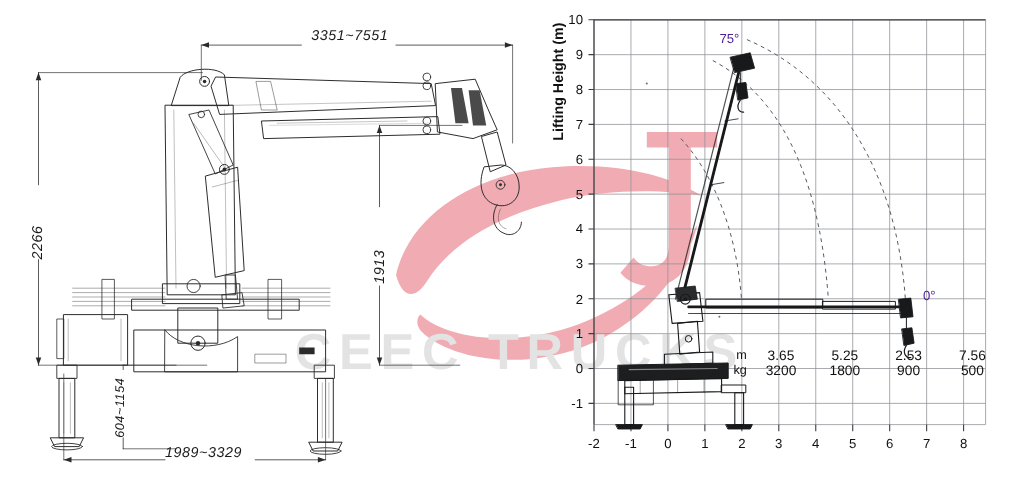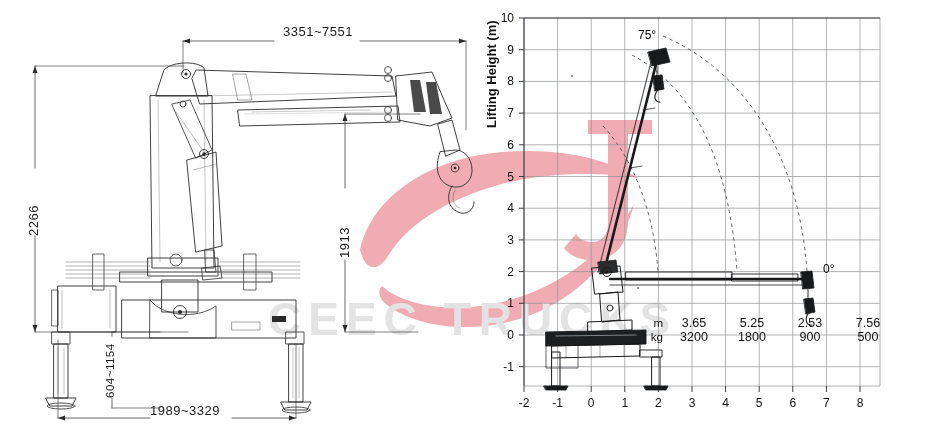--- a/index.html
+++ b/index.html
@@ -7,36 +7,36 @@
        font-family:"Liberation Sans","DejaVu Sans",sans-serif;color:#222;}
   #root{position:relative;width:926px;height:447px;background:#fff;}
 
   
   .wm{position:absolute;pointer-events:none;}
   #wm-logo{left:352px;top:100px;width:320px;height:240px;opacity:.95;}
   #wm-text{left:268px;top:292px;font-size:46px;font-weight:bold;letter-spacing:7px;
            color:#e3e3e3;white-space:nowrap;text-align:right;}
 
   
-  #left-panel{position:absolute;left:0;top:0;width:496px;height:447px;}
-  #right-panel{position:absolute;left:480px;top:0;width:430px;height:362px;}
+  #left-panel{position:absolute;left:0;top:0;width:496px;height:447px;font-style:italic;}
+  #right-panel{position:absolute;left:496px;top:0;width:430px;height:362px;}
 
   
   .dim{position:absolute;font-size:13px;color:#1a1a1a;white-space:nowrap;
        font-family:"Liberation Sans",sans-serif;letter-spacing:.5px;}
   .dim.vert{transform-origin:0 0;transform:rotate(-90deg);}
 
   
   .axis-title{position:absolute;font-size:13px;font-weight:bold;color:#111;white-space:nowrap;}
   #ylab{left:4px;top:128px;transform-origin:0 0;transform:rotate(-90deg);}
   #xlab{left:130px;top:425px;}
   .tick{position:absolute;font-size:12px;color:#111;text-align:center;white-space:nowrap;}
   .ytick{width:22px;text-align:right;}
   .xtick{width:22px;}
-  .ang{position:absolute;font-size:12px;color:#000000;white-space:nowrap;}
+  .ang{position:absolute;font-size:12px;color:#4c1d95;white-space:nowrap;}
 
   
   #cap-table{position:absolute;left:163px;top:316px;font-size:12.5px;color:#111;}
   #cap-table table{border-collapse:collapse;}
   #cap-table td{padding:0 0 0 0;white-space:nowrap;line-height:14px;}
   .unit-cell{font-size:11.5px;padding-right:2px !important;text-align:right;width:20px;}
   .val-cell{text-align:center;width:58px;}
   svg{display:block;}
 </style>
 </head>

